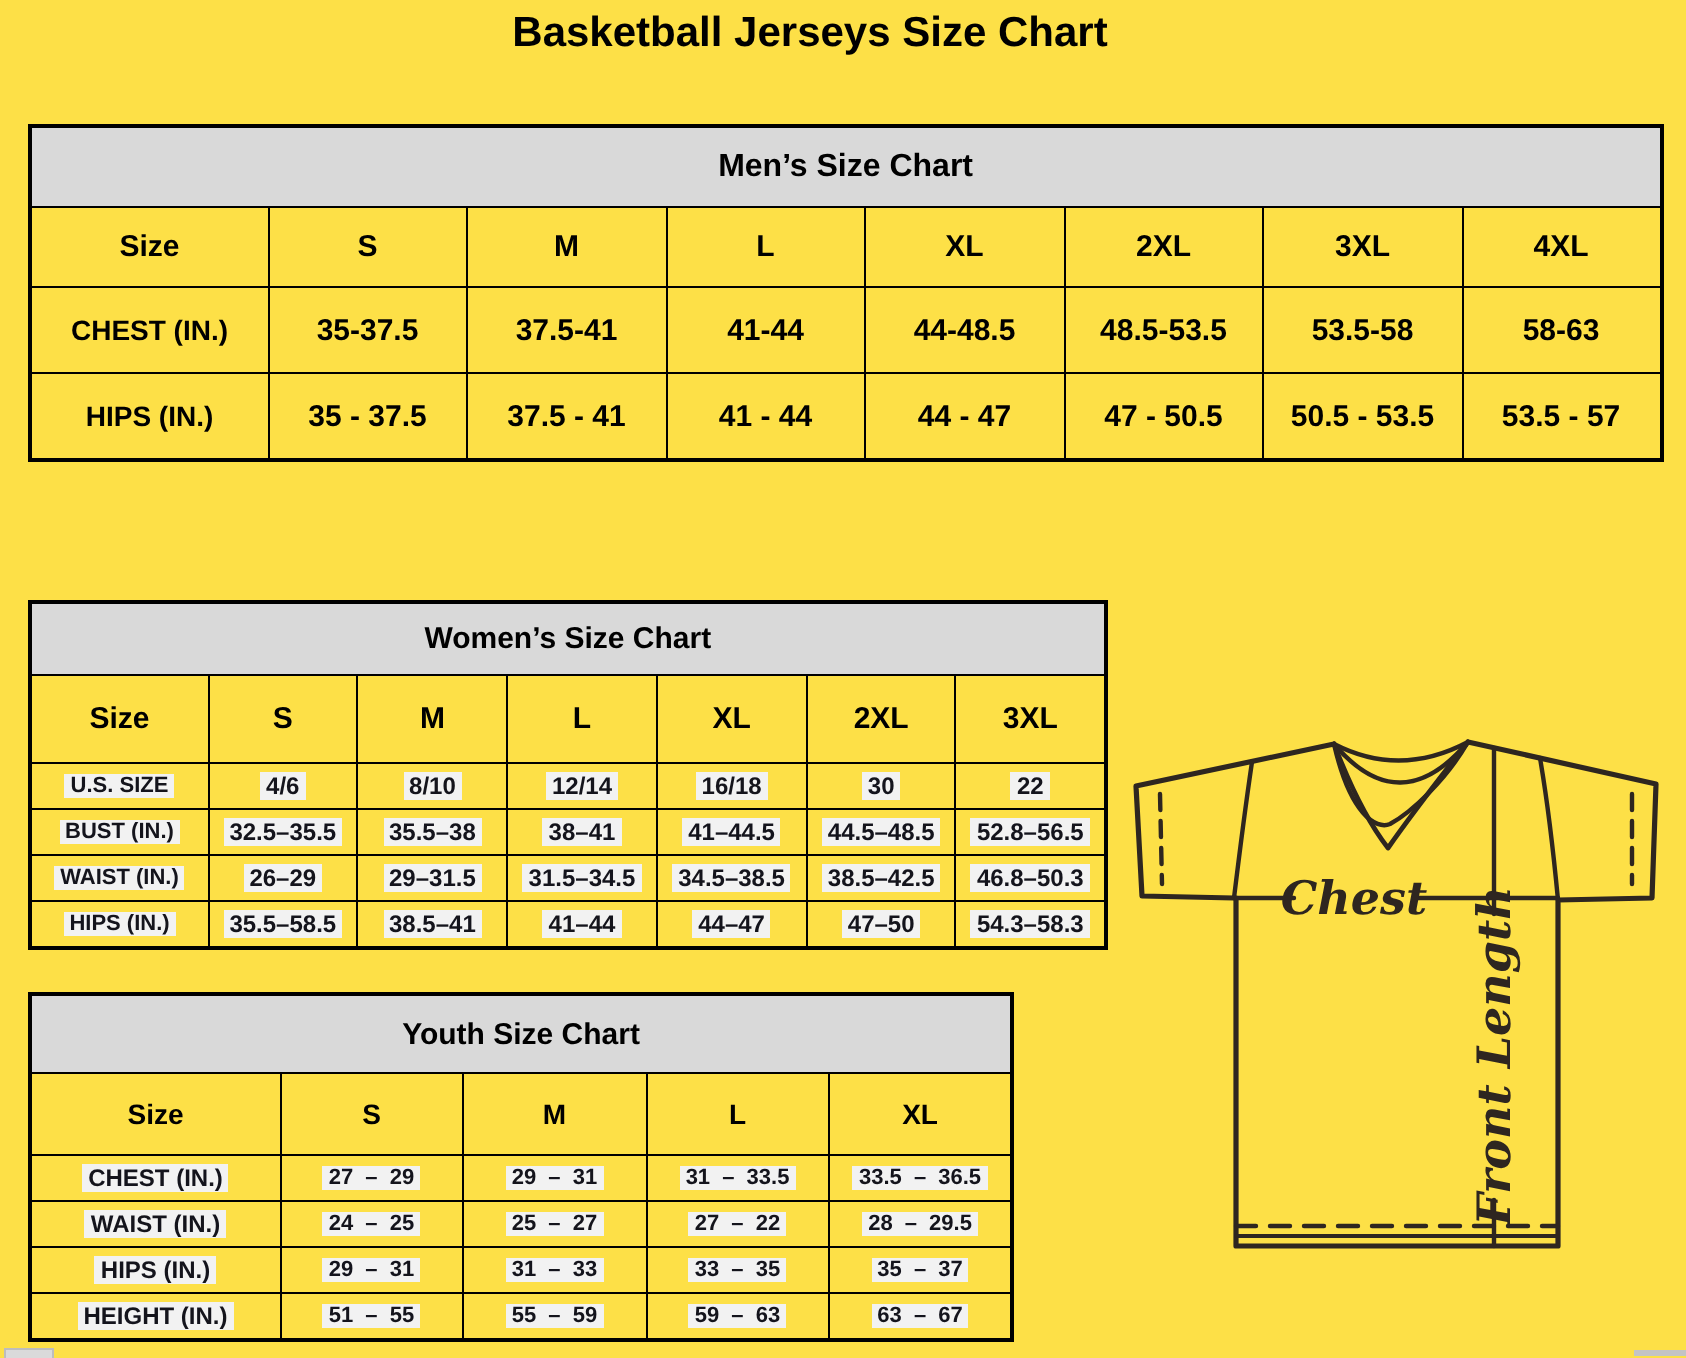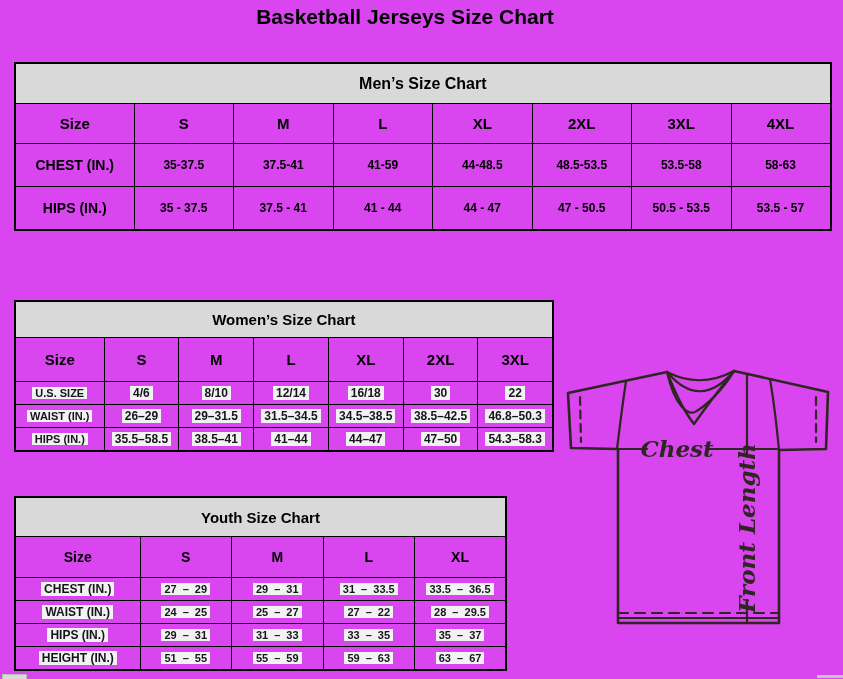--- a/index.html
+++ b/index.html
@@ -1,30 +1,30 @@
 <!DOCTYPE html>
 <html><head>
 <meta charset="utf-8">
 <style>
   html,body{margin:0;padding:0;background:#ffffff;}
-  .canvas{position:relative;width:843px;height:679px;background:#d946ef;overflow:hidden;
+  .canvas{position:relative;width:843px;height:679px;background:#fde047;overflow:hidden;
           font-family:"Liberation Sans",sans-serif;}
   .title{position:absolute;left:0;top:5px;width:810px;margin:0;text-align:center;
          font-size:21px;font-weight:bold;color:#000;font-family:"Liberation Sans",sans-serif;}
 
   table.size-chart{position:absolute;border-collapse:collapse;table-layout:fixed;
                    border:2px solid #000;font-weight:bold;color:#000;}
   table.size-chart td{border:1px solid #000;text-align:center;vertical-align:middle;
                       padding:0;overflow:hidden;white-space:nowrap;}
   table.size-chart td.band{background:#d9d9d9;}
 
   
   #mens td.band{height:39px;font-size:16px;}
   #mens tr.colhead td{height:39px;font-size:15px;}
-  #mens tr.datarow td{height:42px;font-size:12px;}
+  #mens tr.datarow td{height:42px;font-size:15px;}
   #mens tr.datarow td.rowlabel{font-size:14px;}
 
   
   #womens td.band{height:35px;font-size:15px;}
   #womens tr.colhead td{height:43px;font-size:15px;}
   #womens tr.datarow td{height:22px;font-size:12px;color:#14141c;margin-left:47px;}
   #womens tr.datarow td.rowlabel{font-size:11px;}
 
   
   #youth td.band{height:38px;font-size:15px;text-align:center;}
@@ -72,21 +72,21 @@
           <td>L</td>
           <td>XL</td>
           <td>2XL</td>
           <td>3XL</td>
           <td>4XL</td>
         </tr>
         <tr class="datarow">
           <td class="rowlabel">CHEST (IN.)</td>
           <td class="val">35-37.5</td>
           <td class="val">37.5-41</td>
-          <td class="val">41-59</td>
+          <td class="val">41-44</td>
           <td class="val">44-48.5</td>
           <td class="val">48.5-53.5</td>
           <td class="val">53.5-58</td>
           <td class="val">58-63</td>
         </tr>
         <tr class="datarow">
           <td class="rowlabel">HIPS (IN.)</td>
           <td class="val">35 - 37.5</td>
           <td class="val">37.5 - 41</td>
           <td class="val">41 - 44</td>
@@ -122,20 +122,29 @@
           <td>3XL</td>
         </tr>
         <tr class="datarow">
           <td class="rowlabel"><span class="hl">U.S. SIZE</span></td>
           <td class="val"><span class="hl">4/6</span></td>
           <td class="val"><span class="hl">8/10</span></td>
           <td class="val"><span class="hl">12/14</span></td>
           <td class="val"><span class="hl">16/18</span></td>
           <td class="val"><span class="hl">30</span></td>
           <td class="val"><span class="hl">22</span></td>
+        </tr>
+        <tr class="datarow">
+          <td class="rowlabel"><span class="hl">BUST (IN.)</span></td>
+          <td class="val"><span class="hl">32.5–35.5</span></td>
+          <td class="val"><span class="hl">35.5–38</span></td>
+          <td class="val"><span class="hl">38–41</span></td>
+          <td class="val"><span class="hl">41–44.5</span></td>
+          <td class="val"><span class="hl">44.5–48.5</span></td>
+          <td class="val"><span class="hl">52.8–56.5</span></td>
         </tr>
         <tr class="datarow">
           <td class="rowlabel"><span class="hl">WAIST (IN.)</span></td>
           <td class="val"><span class="hl">26–29</span></td>
           <td class="val"><span class="hl">29–31.5</span></td>
           <td class="val"><span class="hl">31.5–34.5</span></td>
           <td class="val"><span class="hl">34.5–38.5</span></td>
           <td class="val"><span class="hl">38.5–42.5</span></td>
           <td class="val"><span class="hl">46.8–50.3</span></td>
         </tr>

